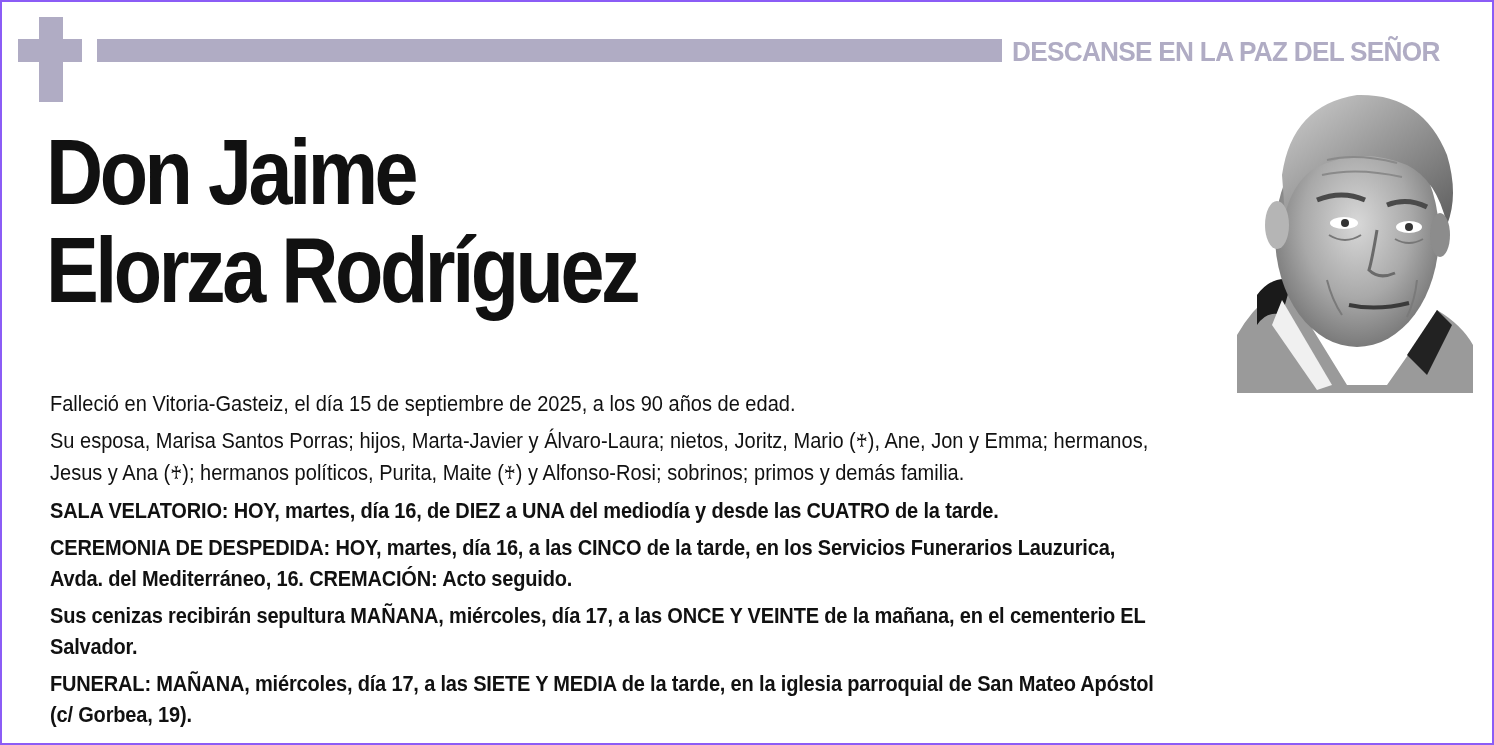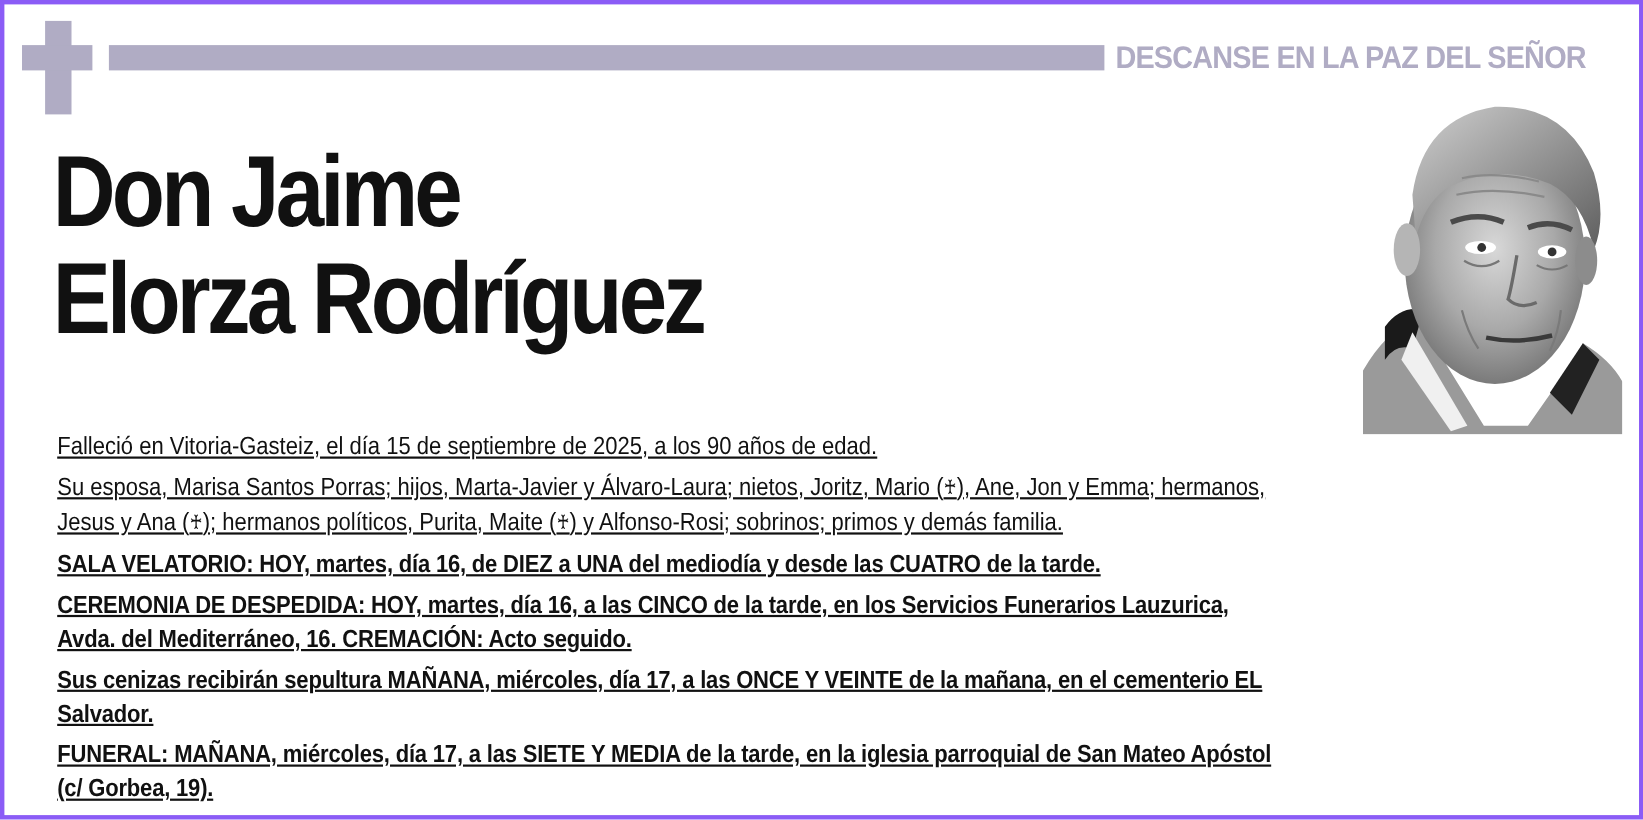--- a/index.html
+++ b/index.html
@@ -1,21 +1,21 @@
 <!DOCTYPE html>
 <html><head>
   <meta charset="utf-8">
   <style>
     * { margin: 0; padding: 0; box-sizing: border-box; }
     html, body { width: 1494px; height: 745px; background: #ffffff; overflow: hidden; }
     body { font-family: "Liberation Sans", sans-serif; color: #111111; }
 
     .notice {
       position: absolute; left: 0; top: 0; width: 1494px; height: 745px;
-      border: 4px solid #8b5cf6;
+      border: 2px solid #8b5cf6;
       background: #ffffff;
     }
 
     
     .cross { position: absolute; left: 16px; top: 15px; width: 66px; height: 88px; }
     .cross .v { position: absolute; left: 21px; top: 0; width: 24px; height: 85px; background: var(--accent); }
     .cross .h { position: absolute; left: 0; top: 22px; width: 64px; height: 23px; background: var(--accent); }
 
     
     .header-bar {
@@ -45,21 +45,21 @@
     
     .photo {
       position: absolute; left: 1235px; top: 83px; width: 236px; height: 308px;
       overflow: hidden; background: #ffffff;
     }
 
     
     .body {
       position: absolute; left: 48px; top: 386px; width: 1400px;
       font-family: "Liberation Sans", sans-serif;
-      font-size: 22.5px; line-height: 31px; color: #111111; text-decoration: underline;
+      font-size: 22.5px; line-height: 31px; color: #111111;
     }
     .body p {
       margin-bottom: 6px;
       transform: scaleX(0.89); transform-origin: left top;
       width: 1570px;
     }
     .body p.bold { font-weight: bold; letter-spacing: -0.2px; }
     .body p .sym { font-size: 18px; vertical-align: 1px; }
   </style>
 </head>

